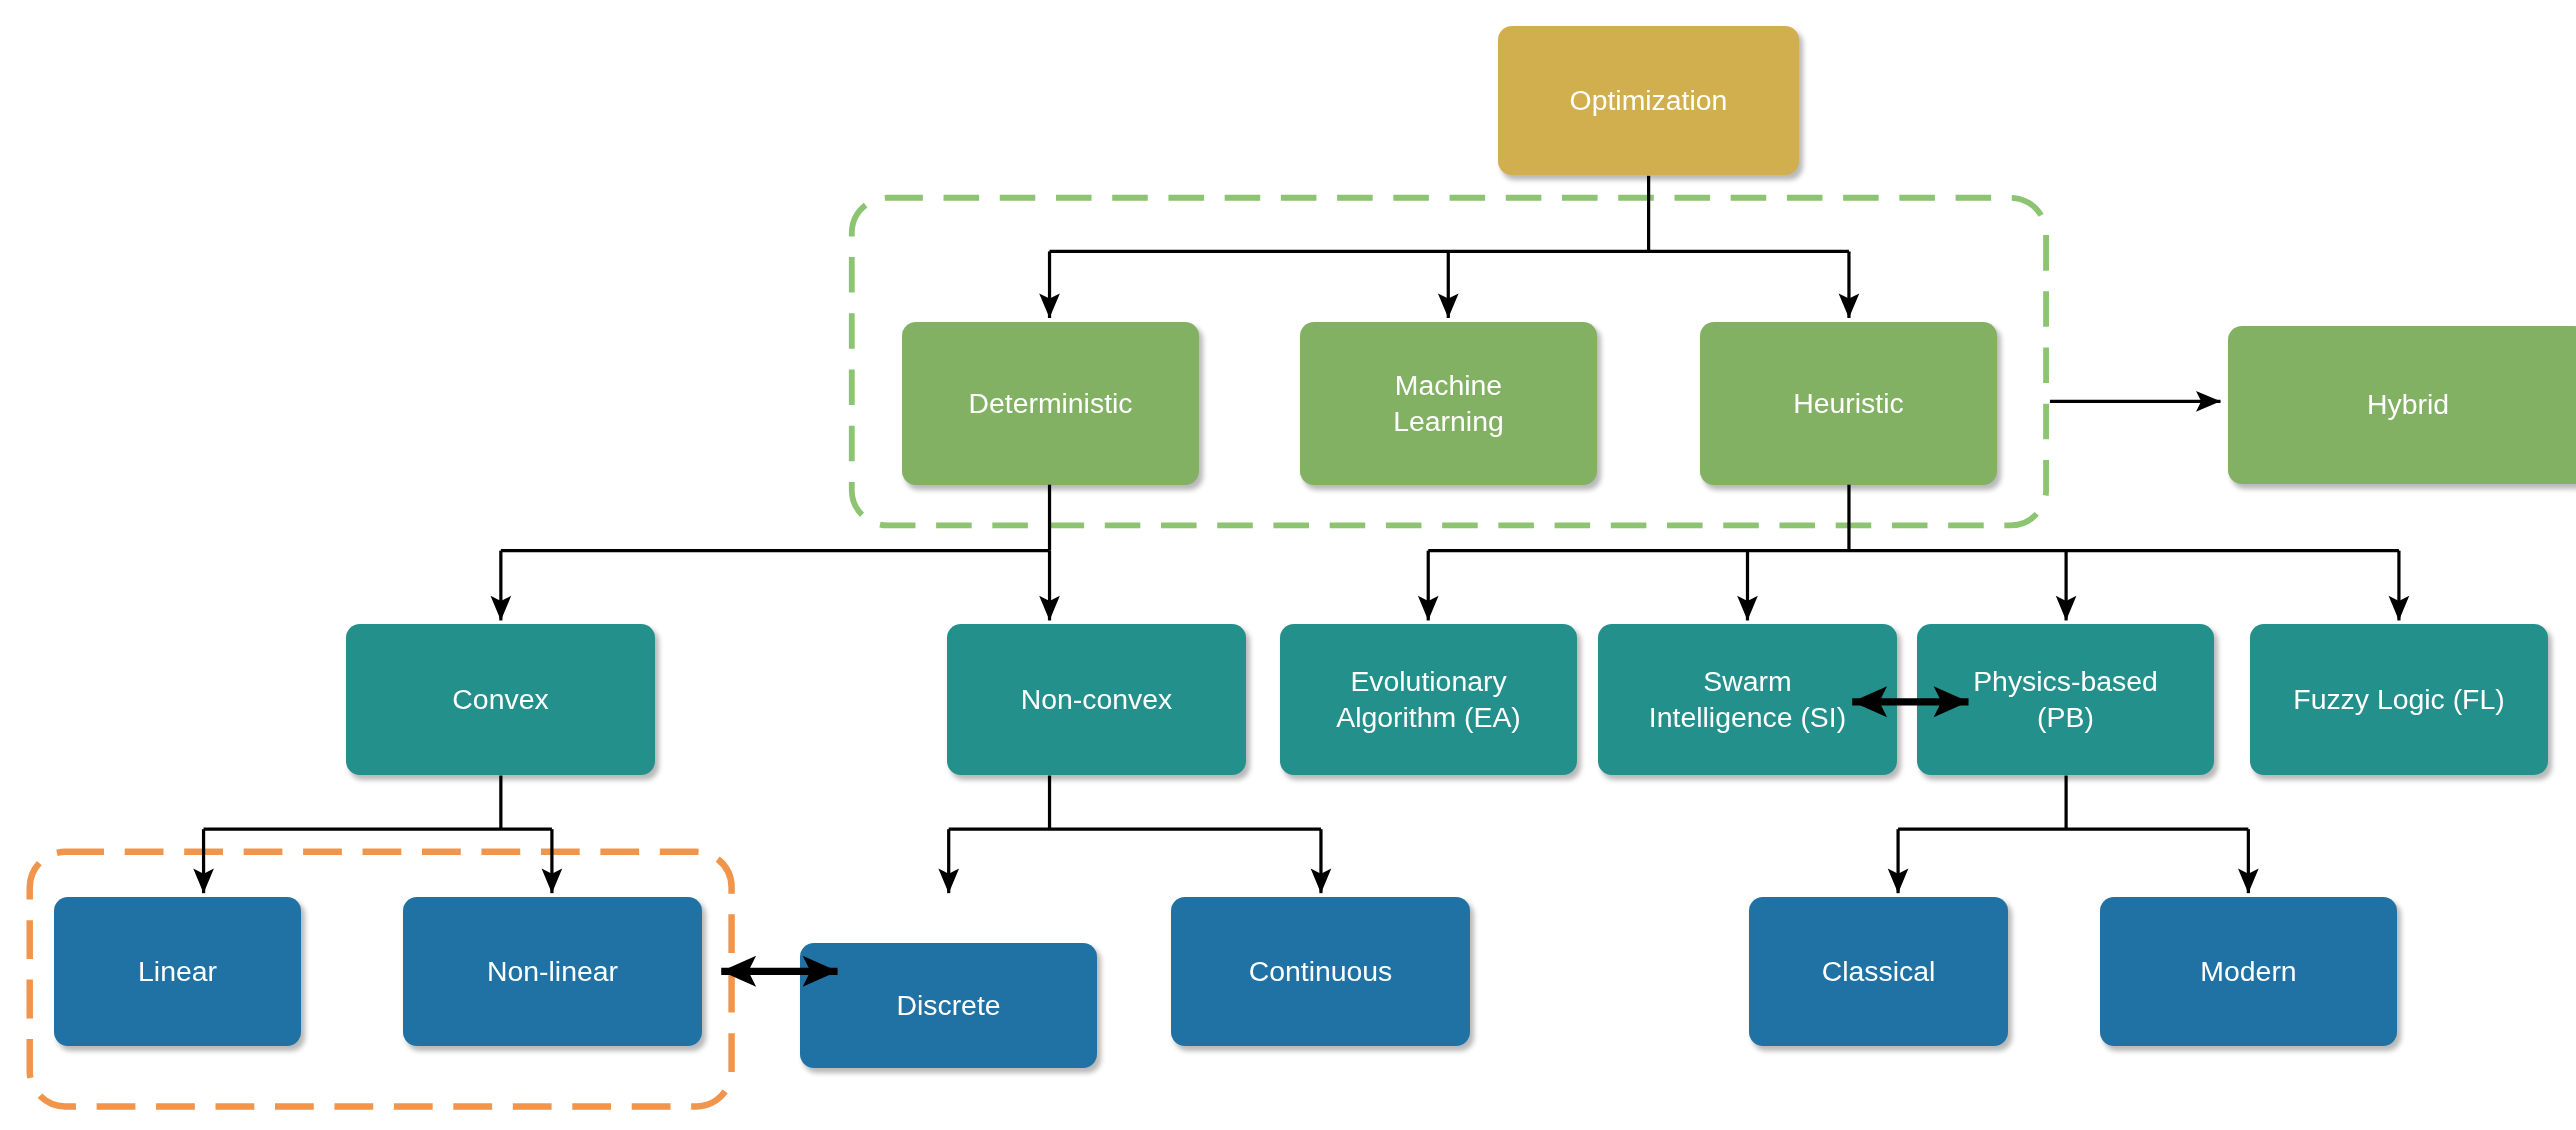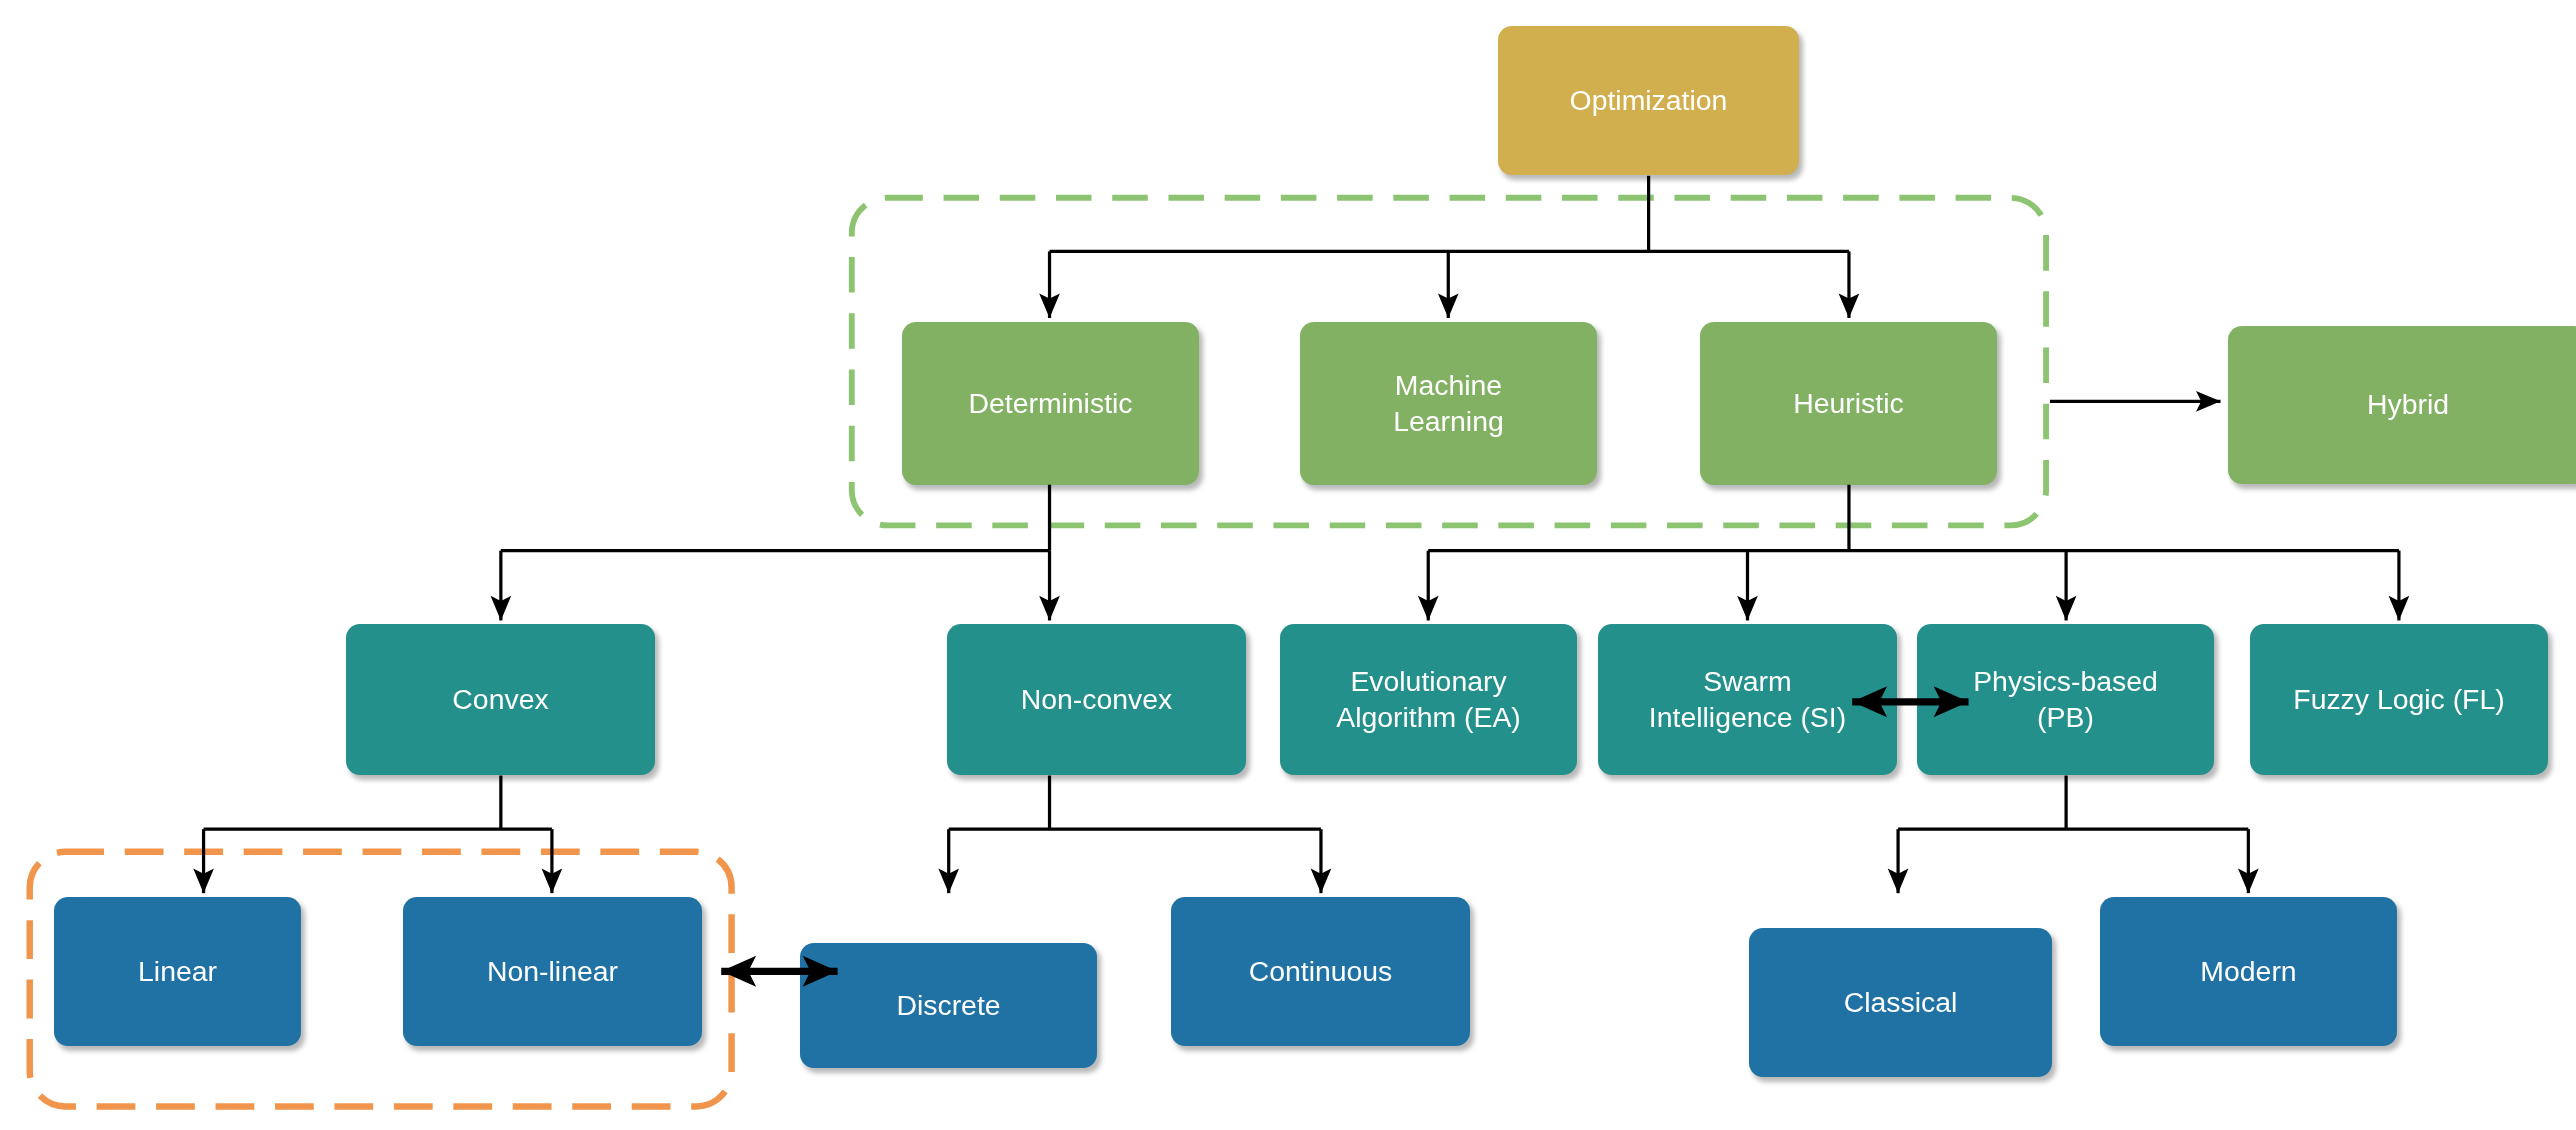--- a/index.html
+++ b/index.html
@@ -120,21 +120,21 @@
   </div>
 
   <div class="node leaf" style="left:800px;top:943px;width:297px;height:125px">
     <span class="label">Discrete</span>
   </div>
 
   <div class="node leaf" style="left:1171px;top:897px;width:299px;height:149px">
     <span class="label">Continuous</span>
   </div>
 
-  <div class="node leaf" style="left:1749px;top:928px;width:303px;height:149px">
+  <div class="node leaf" style="left:1749px;top:897px;width:259px;height:149px">
     <span class="label">Classical</span>
   </div>
 
   <div class="node leaf" style="left:2100px;top:897px;width:297px;height:149px">
     <span class="label">Modern</span>
   </div>
 
   <svg class="overlay" width="2576" height="1131" viewBox="0 0 3986 1750">
     <defs>
       <marker id="arr" markerUnits="userSpaceOnUse" markerWidth="44" markerHeight="40" refX="40" refY="18" orient="auto">

